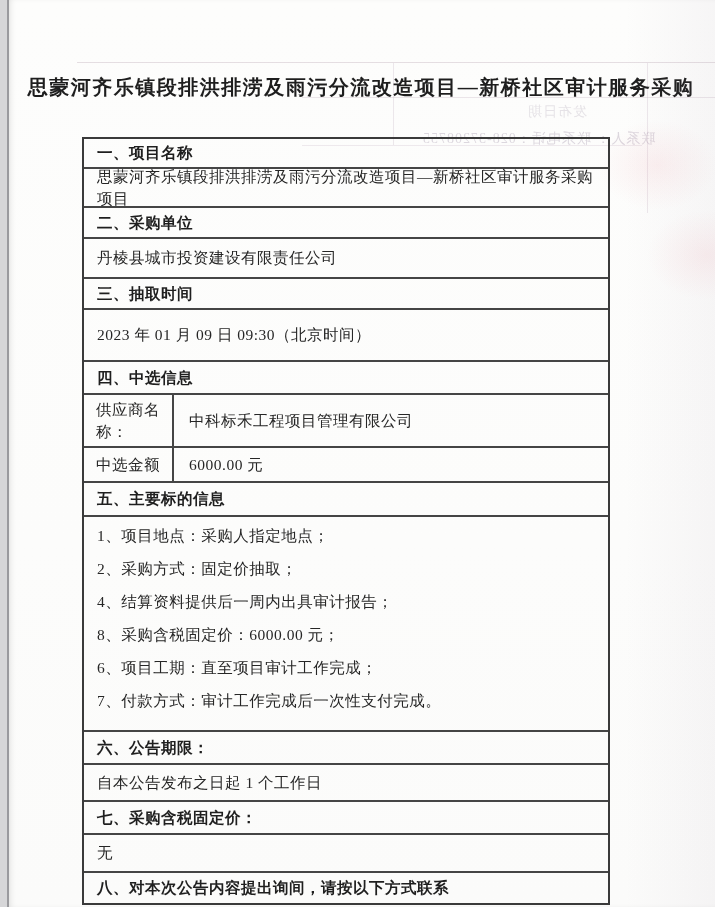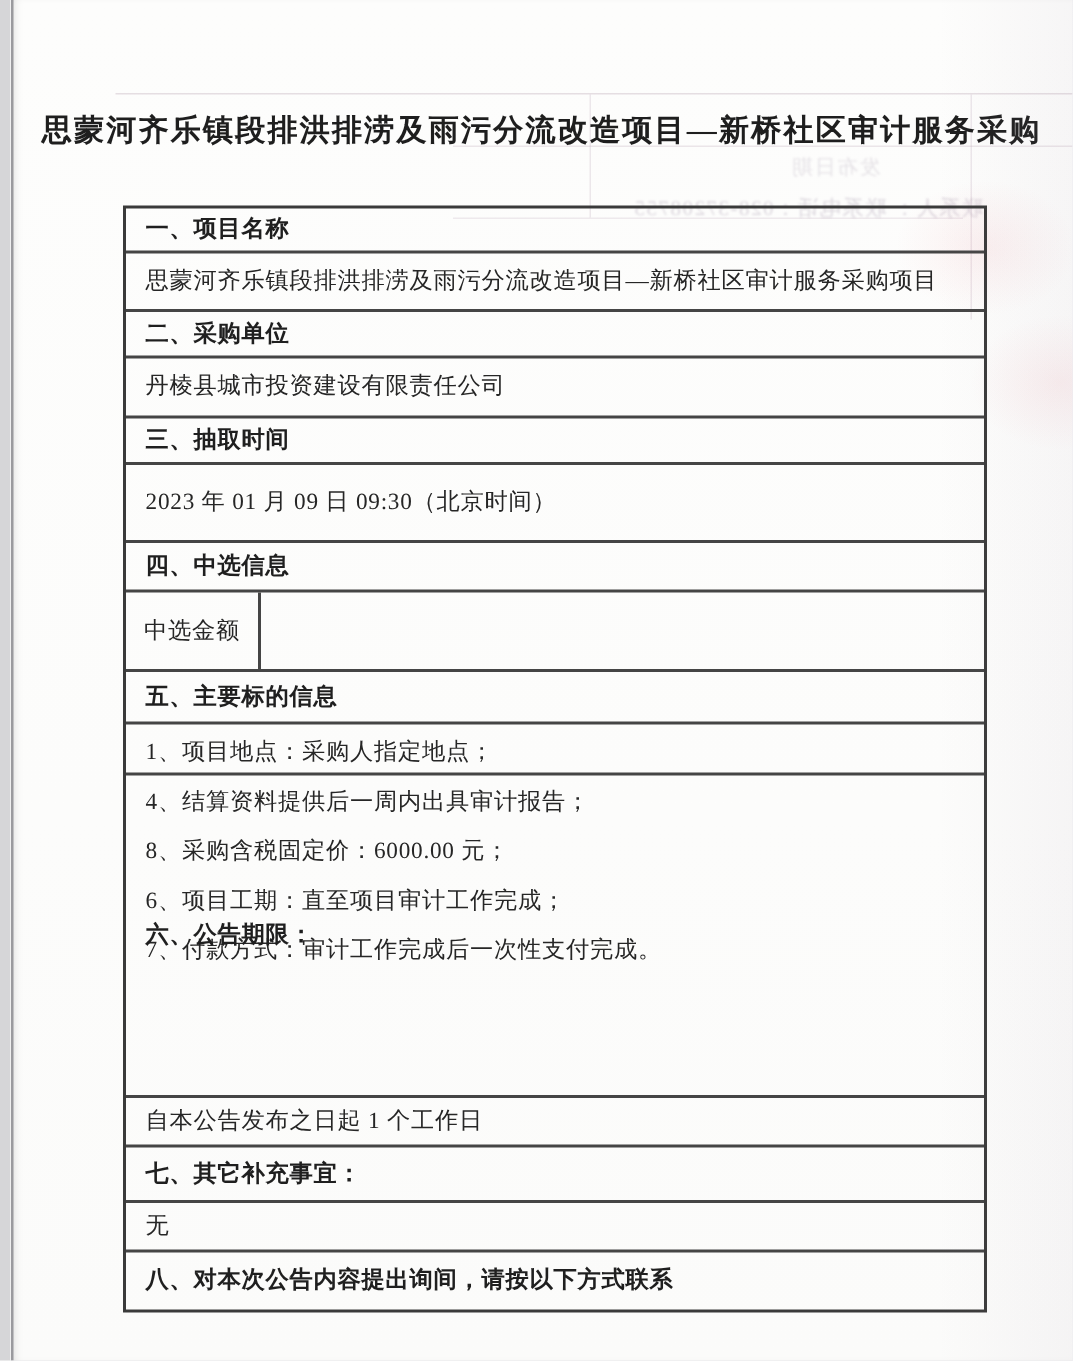--- a/index.html
+++ b/index.html
@@ -41,21 +41,21 @@
   .sm-1{top:120px;left:590px;}
   .sm-2{top:210px;left:640px;}
   
   .title{
     position:absolute;top:68px;left:0;width:100%;
     text-align:center;color:#1e1e1e;font-weight:bold;
     font-size:20px;letter-spacing:1.5px;line-height:38px;
   }
   
   .table{
-    position:absolute;left:75px;top:137px;width:576px;
+    position:absolute;left:75px;top:137px;width:528px;
     border:2px solid #3a3a3a;background:transparent;color:#262626;
     box-sizing:border-box;
   }
   .t-row{
     box-sizing:border-box;border-bottom:2px solid #454545;
     display:flex;align-items:center;padding:0 13px;
     font-size:15.5px;letter-spacing:.5px;line-height:22px;
   }
   .t-row:last-child{border-bottom:none;}
   .t-row.header{font-weight:bold;color:#1f1f1f;}
@@ -106,31 +106,37 @@
 
   <div class="table">
       <div class="t-row header">一、项目名称</div>
       <div class="t-row text">思蒙河齐乐镇段排洪排涝及雨污分流改造项目—新桥社区审计服务采购项目</div>
       <div class="t-row header">二、采购单位</div>
       <div class="t-row text">丹棱县城市投资建设有限责任公司</div>
       <div class="t-row header">三、抽取时间</div>
       <div class="t-row text">2023 年 01 月 09 日 09:30（北京时间）</div>
       <div class="t-row header">四、中选信息</div>
       <div class="t-row kv">
+        <div class="cell label">供应商名称：</div>
+        <div class="cell value">中科标禾工程项目管理有限公司</div>
+      </div>
+      <div class="t-row kv">
         <div class="cell label">中选金额</div>
+        <div class="cell value">6000.00 元</div>
       </div>
       <div class="t-row header">五、主要标的信息</div>
       <div class="t-row list">
         <p>1、项目地点：采购人指定地点；</p>
+        <p>2、采购方式：固定价抽取；</p>
         <p>4、结算资料提供后一周内出具审计报告；</p>
         <p>8、采购含税固定价：6000.00 元；</p>
         <p>6、项目工期：直至项目审计工作完成；</p>
         <p>7、付款方式：审计工作完成后一次性支付完成。</p>
       </div>
       <div class="t-row header">六、公告期限：</div>
       <div class="t-row text">自本公告发布之日起 1 个工作日</div>
-      <div class="t-row header">七、其它补充事宜：</div>
+      <div class="t-row header">七、采购含税固定价：</div>
       <div class="t-row text">无</div>
       <div class="t-row header">八、对本次公告内容提出询间，请按以下方式联系</div>
     </div>
 
   <div class="scan-shade-right"></div>
 </div>
 
 </body></html>

